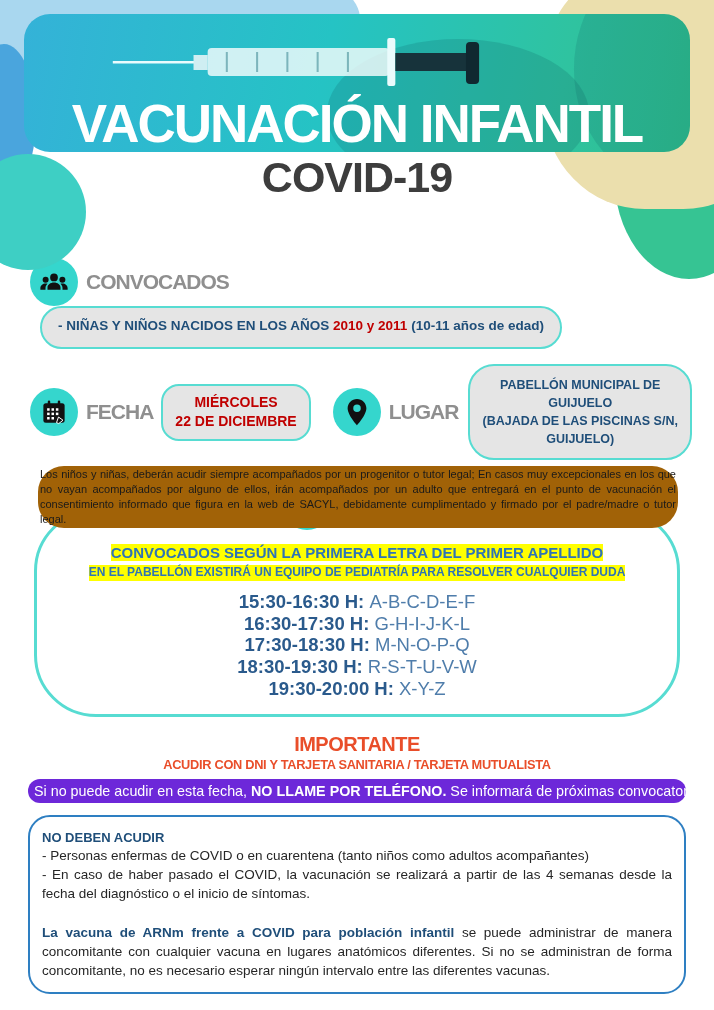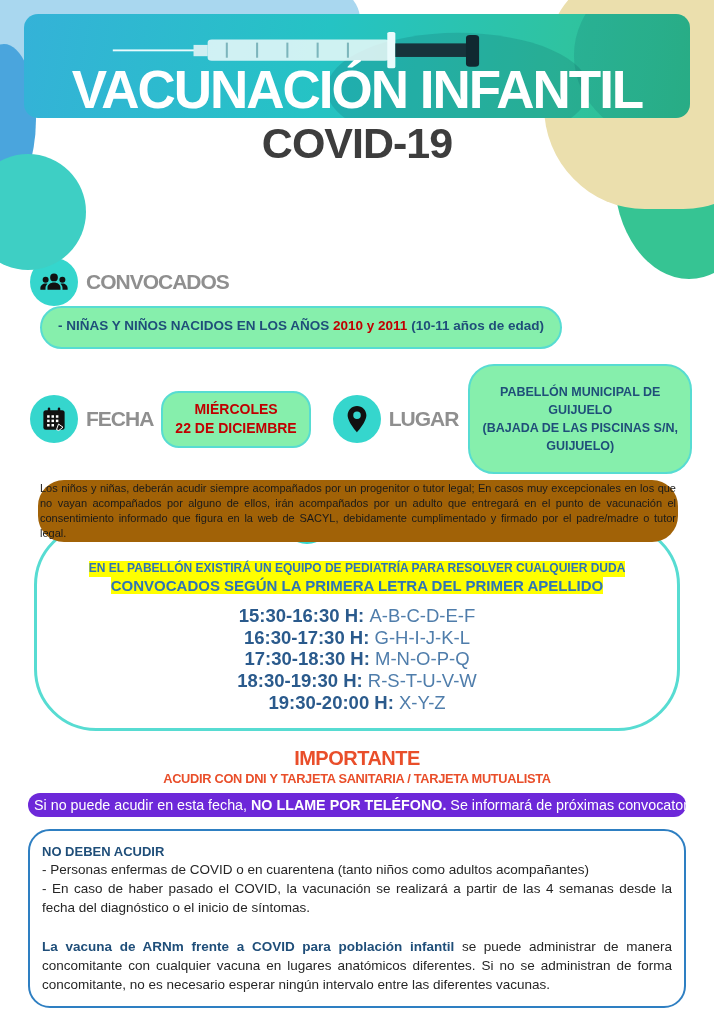--- a/index.html
+++ b/index.html
@@ -9,56 +9,56 @@
   }
   
   .header{position:relative;height:208px;}
   .blob{position:absolute;border-radius:50%;}
   .blob-lightblue{left:-60px;top:-70px;width:420px;height:150px;background:#a9d7ef;}
   .blob-skyblue{left:-28px;top:30px;width:64px;height:150px;background:#4aa5dd;}
   .blob-teal{left:-30px;top:140px;width:116px;height:116px;background:#3ecfc4;}
   .blob-green{right:-50px;top:55px;width:150px;height:210px;background:#36c493;}
   .blob-tan{right:-70px;top:-50px;width:240px;height:245px;background:#ebdfad;border-radius:42%;}
   .header-card{
-    position:relative;margin:14px 24px 0;height:104px;border-radius:14px;overflow:hidden;
+    position:relative;margin:14px 24px 0;height:138px;border-radius:26px;overflow:hidden;
     background:linear-gradient(100deg,#34b2d8 0%,#25c3c4 45%,#2fc3a0 80%,#2ebd8d 100%);
   }
   .syringe-art{position:absolute;left:0;top:0;width:100%;height:100%;}
   .header-title{
     position:absolute;left:0;right:0;bottom:2px;text-align:center;color:#ffffff;
     font-size:53px;font-weight:700;letter-spacing:-2px;line-height:1;white-space:nowrap;
   }
   .header-subtitle{
     text-align:center;color:#3d3d3d;font-size:43px;font-weight:700;letter-spacing:-1px;line-height:1.1;margin-top:2px;
   }
   
   .row{display:flex;align-items:center;padding:0 22px 0 30px;}
   .iconlabel{display:flex;align-items:center;flex-shrink:0;}
   .circle-icon{
     width:48px;height:48px;border-radius:50%;background:#35d6cd;flex-shrink:0;
     display:flex;align-items:center;justify-content:center;
   }
   .circle-icon svg{width:30px;height:30px;}
   .section-label{color:#8f8f8f;font-weight:700;font-size:21px;letter-spacing:-1px;margin-left:8px;white-space:nowrap;}
-  .teal-box{border:2px solid #57dcd2;background:#86efac;}
+  .teal-box{border:2px solid #57dcd2;background:#e5e5e5;}
   .convocados-row{margin-top:26px;align-items:flex-start;flex-direction:column;}
   .convocados-row .iconlabel{margin-top:10px;}
   .convocados-box{flex:1;margin-left:10px;border-radius:28px;padding:10px 16px 12px;}
   .conv-line{color:#1f4e79;font-weight:700;font-size:13.5px;line-height:1.25;}
   .conv-line .years{color:#c00000;}
   .conv-line2{margin-top:22px;}
   .underline{text-decoration:underline;}
   .fecha-row{margin-top:15px;}
   .fecha-box{
     margin-left:8px;border-radius:18px;padding:7px 12px;text-align:center;
     color:#c00000;font-weight:700;font-size:14px;line-height:1.4;white-space:nowrap;
   }
   .lugar-label-group{margin-left:22px;}
   .lugar-box{
-    flex:1;margin-left:10px;border-radius:26px;padding:17px 10px;text-align:center;
+    flex:1;margin-left:10px;border-radius:26px;padding:10px 10px;text-align:center;
     color:#1f4e79;font-weight:700;font-size:12.5px;line-height:1.45;
   }
   
   .notice{
     position:relative;z-index:3;margin:6px 36px 0 38px;background:#a16207;color:#1a1a1a;
     font-size:11px;line-height:1.36;text-align:justify;padding:1px 2px;border-radius:26px;
   }
   
   .horario-header{
     position:relative;z-index:2;display:flex;align-items:center;justify-content:center;
@@ -182,22 +182,22 @@
 <div class="horario-header">
   <div class="circle-icon">
     <svg viewBox="0 0 24 24">
       <circle cx="12" cy="12" r="9" fill="none" stroke="#111111" stroke-width="2.6"></circle>
       <path d="M12 6.5V12l4 2.5" fill="none" stroke="#111111" stroke-width="2.2" stroke-linecap="round"></path>
     </svg>
   </div>
   <span class="section-label">HORARIO</span>
 </div>
 <div class="horario-big-box">
+  <div><span class="hl hl1">CONVOCADOS SEGÚN LA PRIMERA LETRA DEL PRIMER APELLIDO</span></div>
   <div><span class="hl hl2">EN EL PABELLÓN EXISTIRÁ UN EQUIPO DE PEDIATRÍA PARA RESOLVER CUALQUIER DUDA</span></div>
-  <div><span class="hl hl1">CONVOCADOS SEGÚN LA PRIMERA LETRA DEL PRIMER APELLIDO</span></div>
   <div class="slots">
     <div class="slot-line"><span class="slot-time">15:30-16:30 H: </span><span class="slot-letters">A-B-C-D-E-F</span></div>
     <div class="slot-line"><span class="slot-time">16:30-17:30 H: </span><span class="slot-letters">G-H-I-J-K-L</span></div>
     <div class="slot-line"><span class="slot-time">17:30-18:30 H: </span><span class="slot-letters">M-N-O-P-Q</span></div>
     <div class="slot-line"><span class="slot-time">18:30-19:30 H: </span><span class="slot-letters">R-S-T-U-V-W</span></div>
     <div class="slot-line"><span class="slot-time">19:30-20:00 H: </span><span class="slot-letters">X-Y-Z</span></div>
   </div>
 </div>
 
 <div class="importante-title">IMPORTANTE</div>

